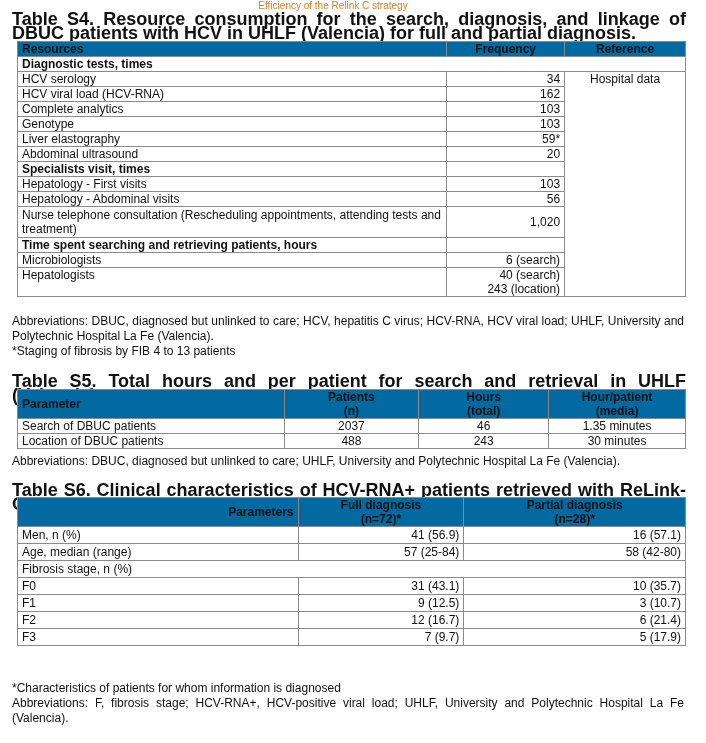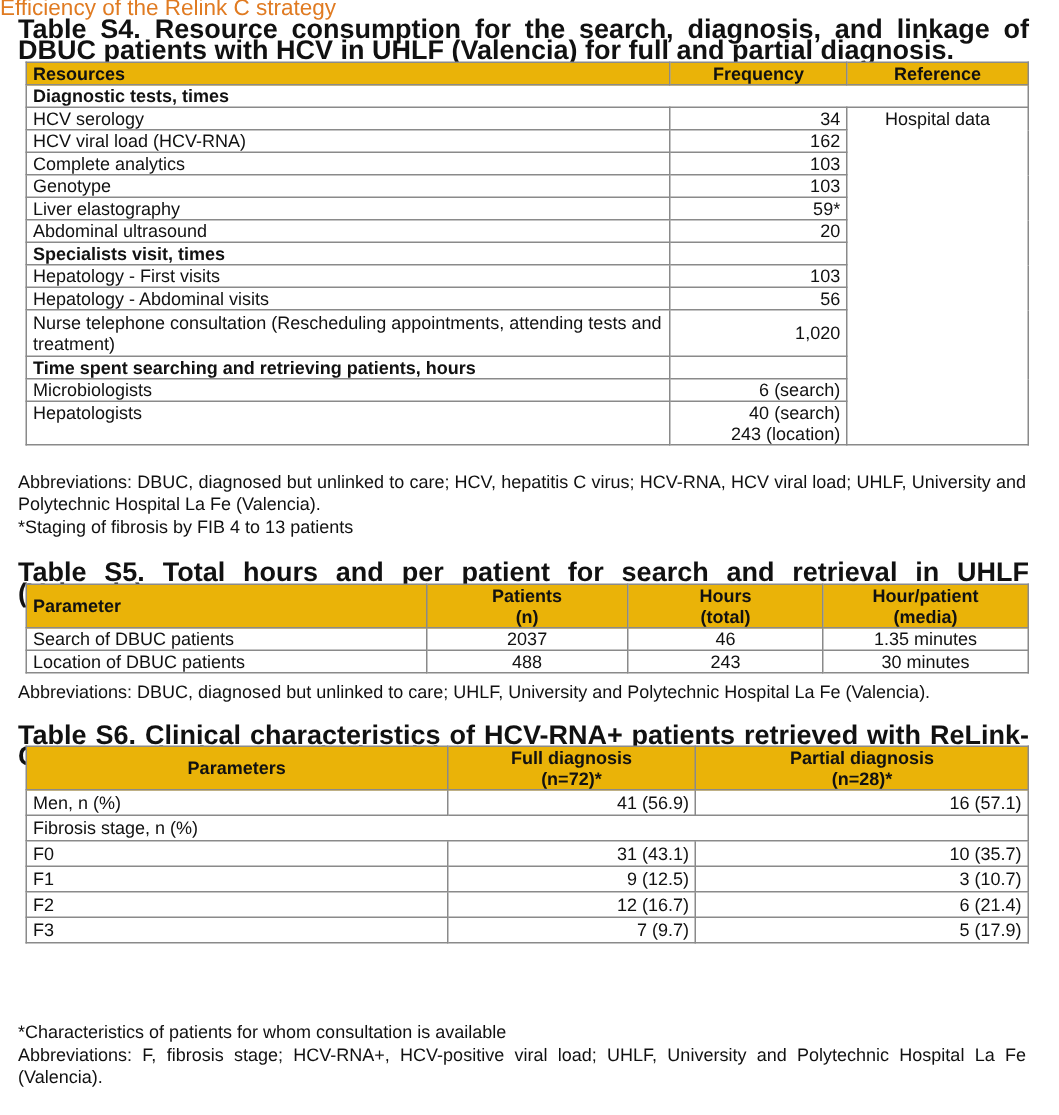--- a/index.html
+++ b/index.html
@@ -1,39 +1,39 @@
 <!DOCTYPE html>
 <html><head>
 <meta charset="utf-8">
 <style>
   html, body { margin: 0; padding: 0; background: #ffffff; }
   body {
     width: 706px; height: 743px; position: relative; overflow: hidden;
     font-family: "Liberation Sans", sans-serif; font-size: 12.5px; color: #111;
   }
   .running-head {
-    position: absolute; top: 0; left: 0; width: 666px; text-align: left;
-    color: #e07b22; font-size: 15px; line-height: 11px;
+    position: absolute; top: 0; left: 0; width: 666px; text-align: center;
+    color: #e07b22; font-size: 10px; line-height: 11px;
   }
   .caption {
     position: absolute; left: 12px; width: 674px;
     font-weight: bold; font-size: 18px; line-height: 14px; text-align: justify;
   }
   .note {
     position: absolute; left: 12px; width: 672px;
     font-size: 12px; line-height: 15px; text-align: justify;
   }
   table {
     position: absolute; left: 17px; border-collapse: collapse;
     font-size: 12px;
   }
   td, th {
     border: 1px solid #8a8a8a; padding: 0 4px; line-height: 14px; vertical-align: middle;
   }
-  th { background: #eab308; font-weight: bold; }
+  th { background: #0369a1; font-weight: bold; }
   .num { text-align: right; }
   .ctr { text-align: center; }
   .sec { font-weight: bold; }
   .bold { font-weight: normal; }
   
   #t4 { top: 41px; width: 669px; }
   #t4 td { height: 14px; }
   
   #t5 { top: 389px; width: 669px; }
   
@@ -169,36 +169,41 @@
 <div class="caption" style="top:483px;">Table S6. Clinical characteristics of HCV-RNA+ patients retrieved with ReLink-C strategy in the UHLF (Valencia).</div>
 
 <table id="t6">
   <colgroup>
       <col style="width:281px">
       <col style="width:166px">
       <col style="width:222px">
     </colgroup>
   <tbody>
       <tr>
-    <th style="text-align:center">Parameters</th>
+    <th style="text-align:right">Parameters</th>
     <th class="ctr">
           <div>Full diagnosis</div>
           <div>(n=72)*</div>
         </th>
     <th class="ctr">
           <div>Partial diagnosis</div>
           <div>(n=28)*</div>
         </th>
   </tr>
   <tr>
     <td><span class="bold">Men, n</span><span> (%)</span></td>
     <td class="num">41 (56.9)</td>
     <td class="num">16 (57.1)</td>
   </tr>
   <tr>
+    <td><span class="bold">Age, median (range)</span><span></span></td>
+    <td class="num">57 (25-84)</td>
+    <td class="num">58 (42-80)</td>
+  </tr>
+  <tr>
     <td colspan="3"><span class="bold">Fibrosis stage, n</span><span> (%)</span></td>
   </tr>
   <tr>
     <td class="bold">F0</td>
     <td class="num">31 (43.1)</td>
     <td class="num">10 (35.7)</td>
   </tr>
   <tr>
     <td class="bold">F1</td>
     <td class="num">9 (12.5)</td>
@@ -210,14 +215,14 @@
     <td class="num">6 (21.4)</td>
   </tr>
   <tr>
     <td class="bold">F3</td>
     <td class="num">7 (9.7)</td>
     <td class="num">5 (17.9)</td>
   </tr>
 </tbody>
   </table>
 
-<div class="note" style="top:681px;">*Characteristics of patients for whom consultation is available</div>
+<div class="note" style="top:681px;">*Characteristics of patients for whom information is diagnosed</div>
 <div class="note" style="top:696px;">Abbreviations: F, fibrosis stage; HCV-RNA+, HCV-positive viral load; UHLF, University and Polytechnic Hospital La Fe (Valencia).</div>
 
 </body></html>

